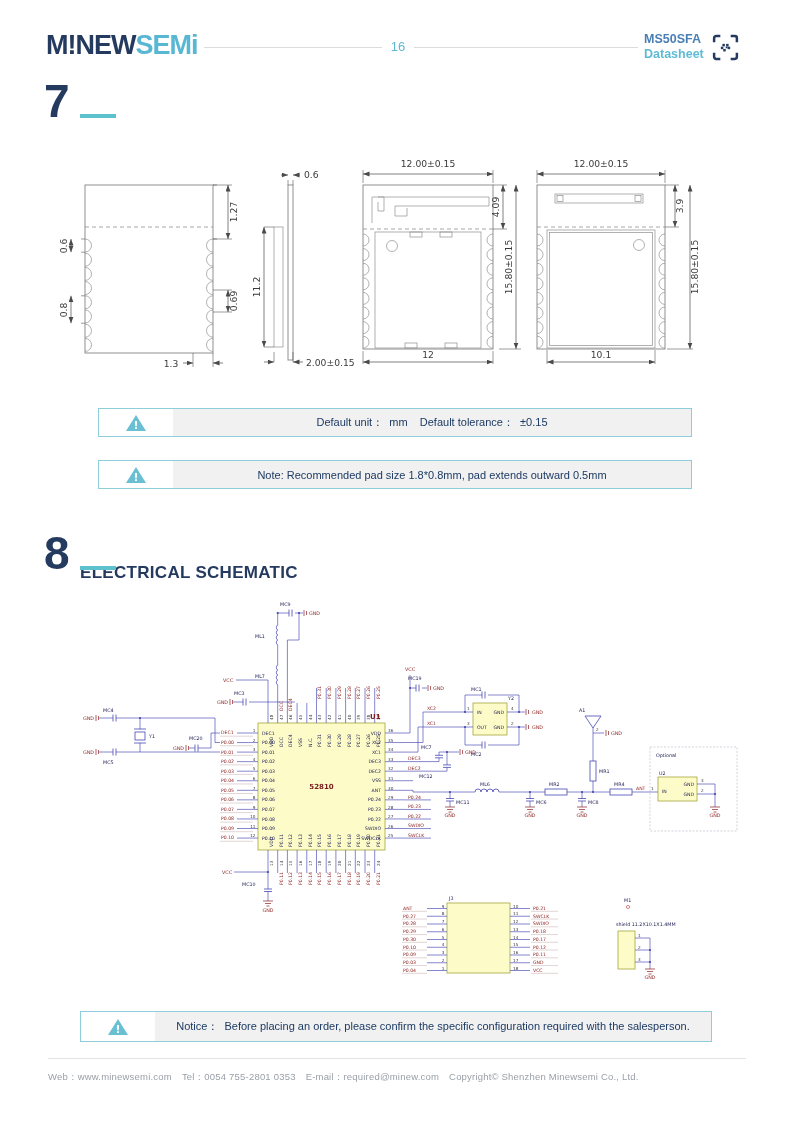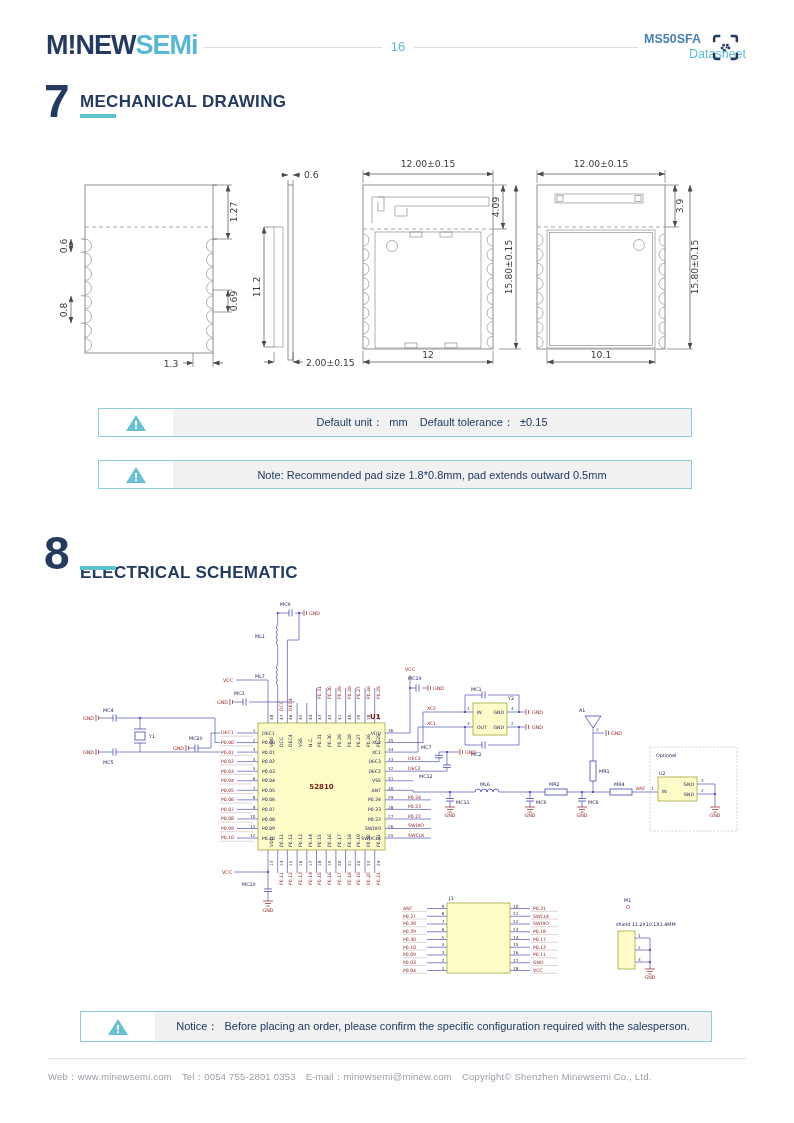--- a/index.html
+++ b/index.html
@@ -5,21 +5,21 @@
   html,body{margin:0;padding:0;background:#e8e8e8;font-family:"Liberation Sans",sans-serif;}
   .page{position:relative;width:794px;height:1123px;background:#fff;margin:0 auto;overflow:hidden;}
   .abs{position:absolute;}
   
   .logo{left:46px;top:30px;font-weight:bold;font-size:27px;letter-spacing:-1px;white-space:nowrap;}
   .logo .lg1{color:#243A5E;}
   .logo .lg2{color:#58B7D3;}
   .hline{height:1px;background:#dcdcdc;top:47px;}
   .pagenum{left:384px;top:39px;width:28px;text-align:center;color:#5FB8D5;font-size:13px;}
   .prod{left:644px;top:32px;line-height:15px;font-size:12.5px;font-weight:bold;color:#4A7FB5;}
-  .prod .doc{color:#5FBBD5;font-weight:normal;margin-left:45px;}
+  .prod .doc{color:#5FBBD5;font-weight:bold;}
   
   .secnum{font-size:46px;font-weight:bold;color:#243A5E;line-height:1;}
   .sectitle{font-size:17px;font-weight:bold;color:#243A5E;letter-spacing:.3px;}
   .secbar{width:36px;height:4px;background:#5EC1CE;}
   
   .notice{border:1.6px solid #8ECDDA;background:#F1F1F1;display:flex;align-items:stretch;}
   .nleft{width:74px;background:#fff;display:flex;align-items:center;justify-content:center;}
   .nbody{flex:1;display:flex;align-items:center;justify-content:center;color:#1D3A63;font-size:11px;white-space:pre;}
   
   .fline{height:1px;background:#E3E3E3;top:1058px;left:48px;right:48px;}
@@ -66,21 +66,20 @@
         <rect x="11" y="10.5" width="2.4" height="2.4"></rect>
         <rect x="14.6" y="10.5" width="2.4" height="2.4"></rect>
         <rect x="9.5" y="13.2" width="2.4" height="2.4"></rect>
         <rect x="16.1" y="13.2" width="2.4" height="2.4"></rect>
         <rect x="11.8" y="15.4" width="2.4" height="2.4"></rect>
         <rect x="14.2" y="13" width="1.8" height="1.8"></rect>
       </g>
   </svg>
 
   <div class="abs secnum" style="left:44px;top:78px;">7</div>
-  <div class="abs sectitle" style="left:80px;top:92px;">MECHANICAL DRAWING</div>
   <div class="abs secbar" style="left:80px;top:114px;"></div>
 
   <svg class="abs" style="left:55px;top:150px;" width="690" height="250" viewBox="0 0 690 250">
     <defs>
         <marker id="ar" markerWidth="8" markerHeight="8" refX="6.5" refY="2.5" orient="auto-start-reverse" markerUnits="userSpaceOnUse">
           <path d="M0,0L6.5,2.5L0,5z" fill="#4A4A4A"></path>
         </marker>
       </defs>
 
     <g>
@@ -646,17 +645,17 @@
           <text x="11" y="15" text-anchor="middle" font-size="11" font-weight="bold" fill="#fff">!</text>
         </svg>
       </div>
     <div class="nbody">Notice：  Before placing an order, please confirm the specific configuration required with the salesperson.</div>
   </div>
 
   <div class="abs fline"></div>
   <div class="abs footer">
     <span><span>Web：</span><span>www.minewsemi.com</span></span>
     <span><span>Tel：</span><span>0054 755-2801 0353</span></span>
-    <span><span>E-mail：</span><span>minewsemi@minew.com</span></span>
+    <span><span>E-mail：</span><span>required@minew.com</span></span>
     <span><span>Copyright© Shenzhen Minewsemi Co., Ltd.</span></span>
   </div>
 
 </div>
 
 </body></html>

